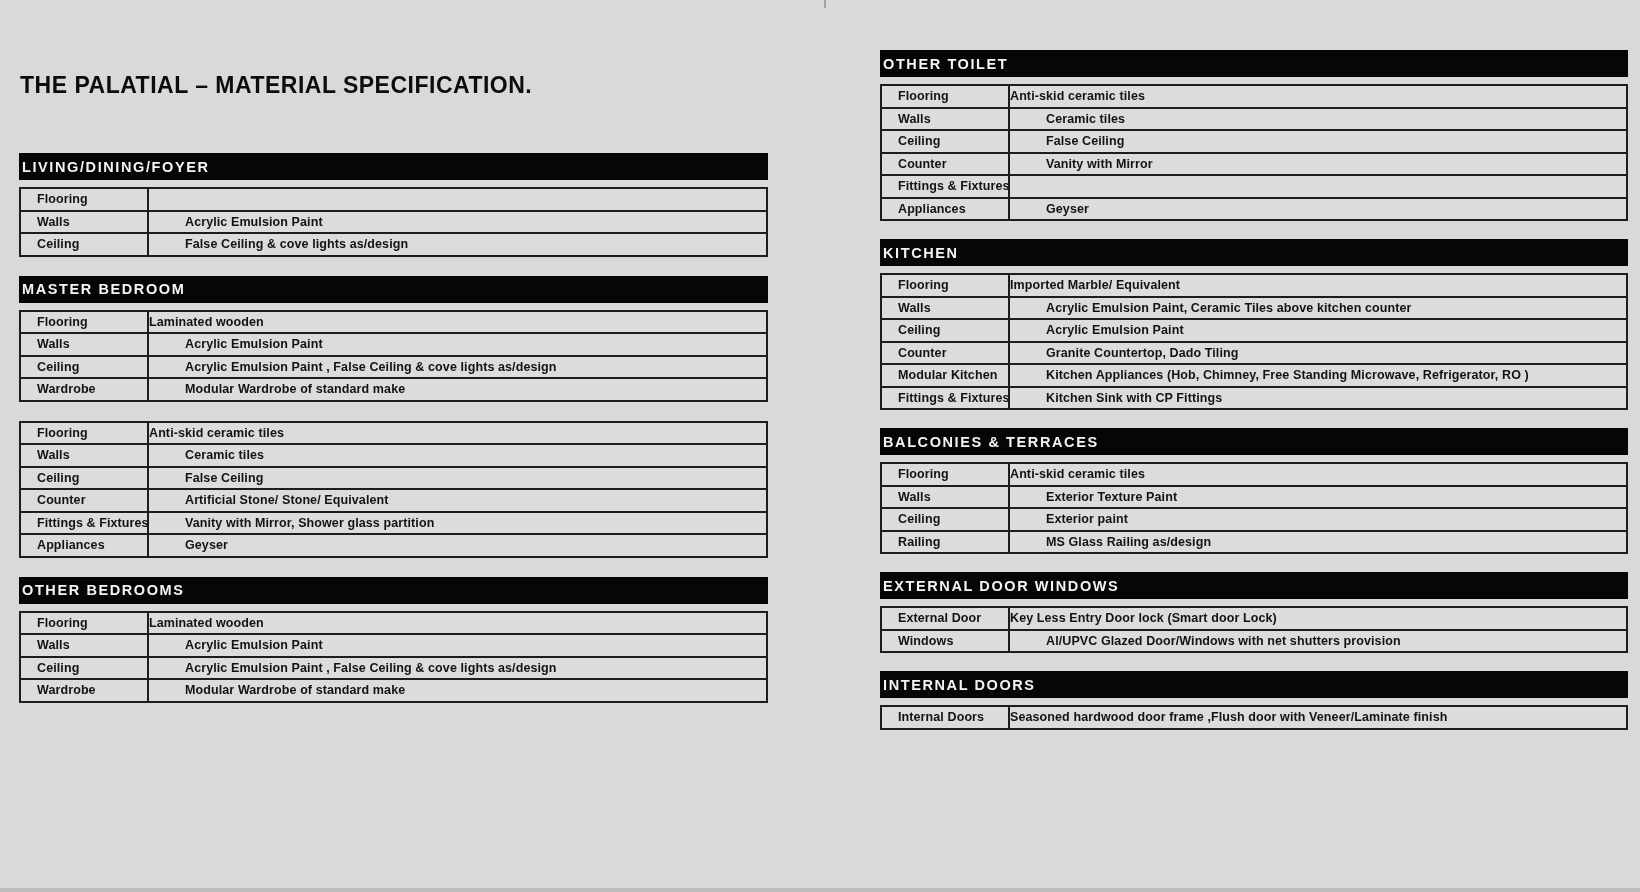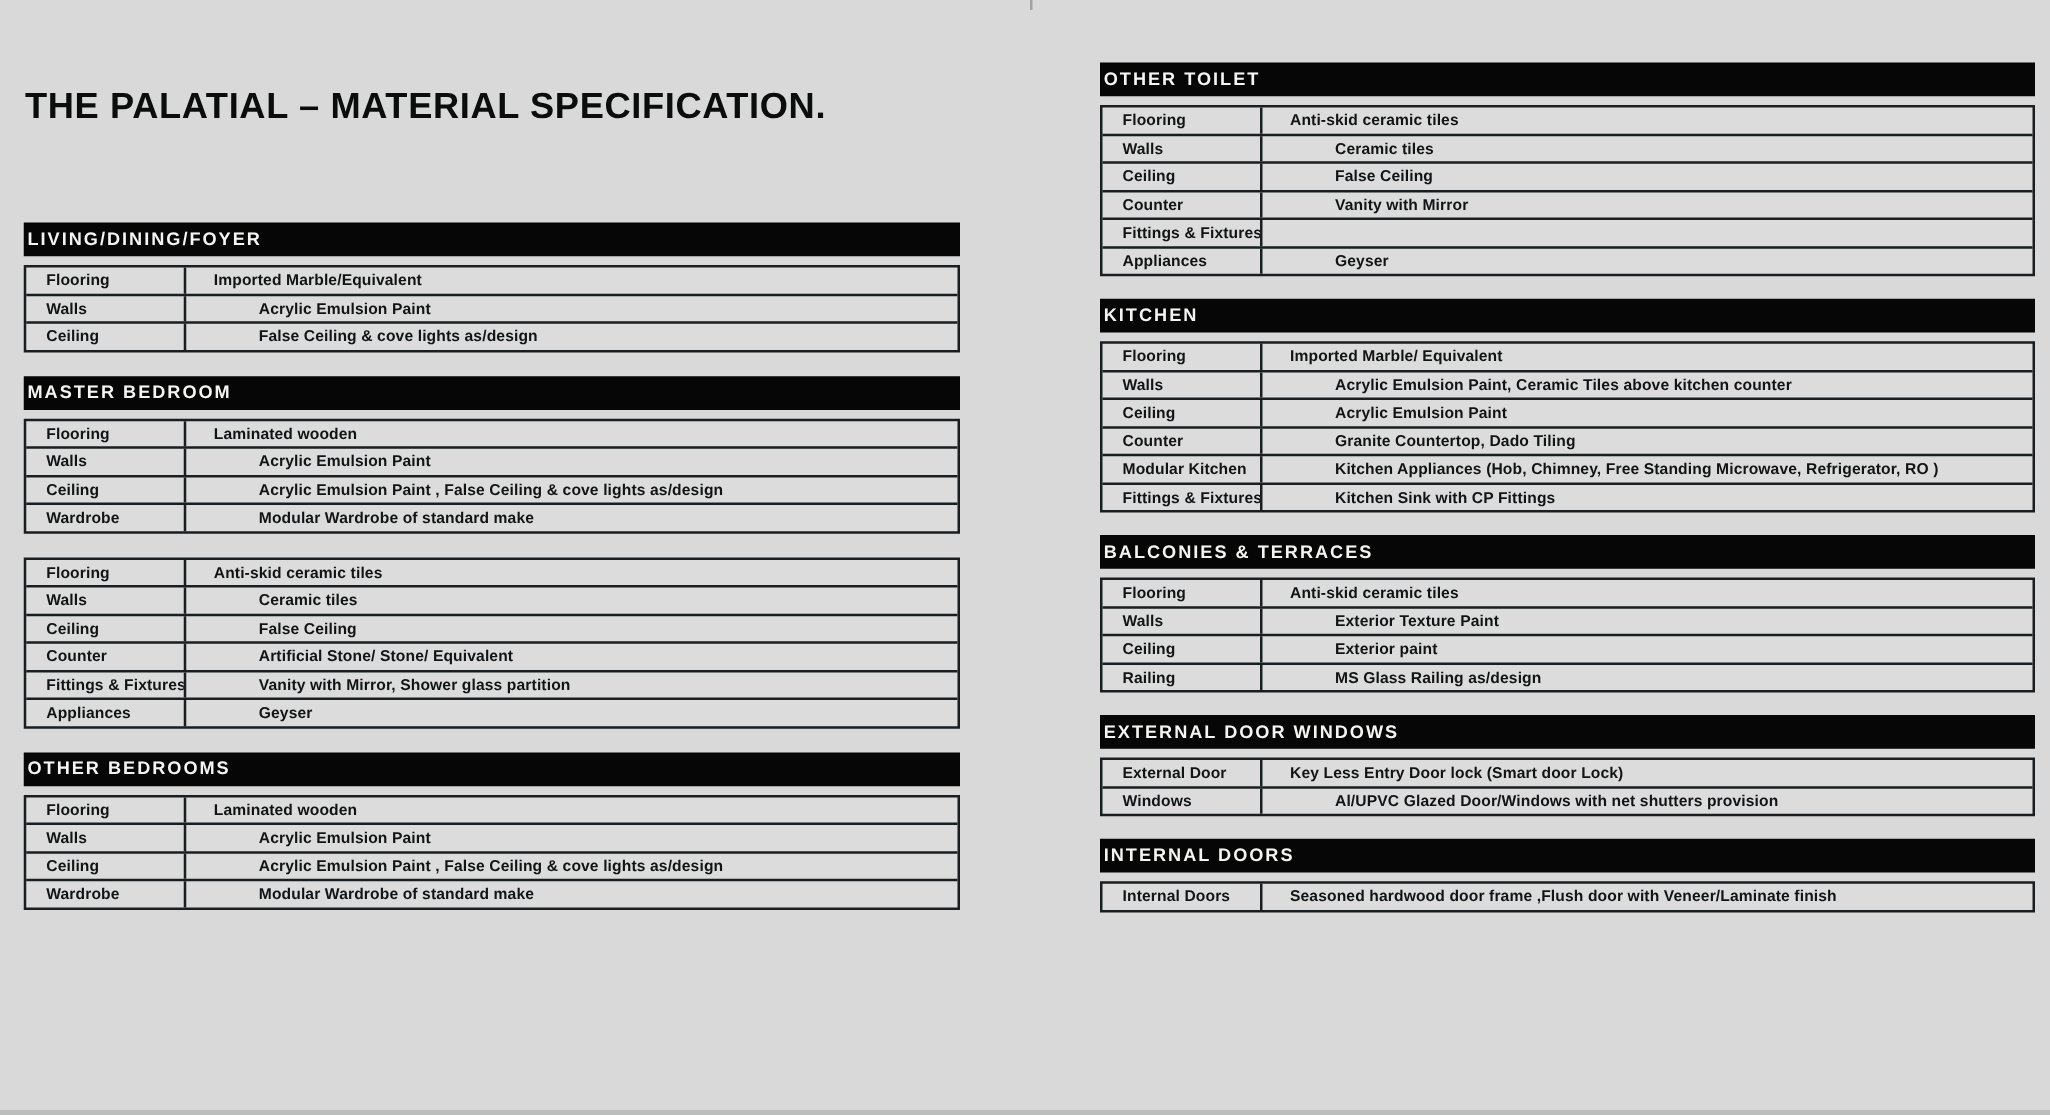--- a/index.html
+++ b/index.html
@@ -10,31 +10,31 @@
     background: var(--page-bg, #d8d9d8);
     font-family: "Liberation Sans", sans-serif;
     color: #121314;
   }
   .col { position: absolute; top: 0; }
   .col-left  { left: 19px;  width: 749px; }
   .col-right { left: 880px; width: 748px; }
 
   .title {
     margin: 68px 0 0 1px;
-    font-size: 29px;
+    font-size: 23px;
     line-height: 34px;
     font-weight: bold;
     letter-spacing: 0.5px;
     color: #0b0c0c;
     white-space: nowrap;
   }
 
   .sections { display: flow-root; }
   .col-left  .sections .spec-section { margin-top: 19px; }
-  .col-left  .sections .spec-section:first-child { margin-top: 76px; }
+  .col-left  .sections .spec-section:first-child { margin-top: 51px; }
   .col-right .sections .spec-section { margin-top: 18px; }
   .col-right .sections .spec-section:first-child { margin-top: 50px; }
 
   .section-header {
     height: 27px;
     background: var(--header-bg, #060606);
     color: var(--header-fg, #f4f4f2);
     display: flex;
     align-items: center;
     padding-left: 3px;
@@ -62,21 +62,21 @@
     letter-spacing: 0.1px;
     white-space: nowrap;
     overflow: hidden;
   }
   .cell.label {
     width: 110px;
     padding-left: 16px;
     border-right: 2px solid var(--line, #1a1e20);
     flex-shrink: 0;
   }
-  .cell.value { flex: 1; padding-left: 22px; }
+  .cell.value { flex: 1; }
 
   .top-tick {
     position: absolute;
     left: 824px; top: 0;
     width: 2px; height: 8px;
     background: #9fa3a2;
   }
   .bottom-strip {
     position: absolute;
     left: 0; right: 0; bottom: 0;
@@ -92,21 +92,20 @@
 <div class="col col-left">
   <h1 class="title">THE PALATIAL – MATERIAL SPECIFICATION.</h1>
   <div class="sections">
   <section class="spec-section">
     <header class="section-header">
       <span class="section-title">LIVING/DINING/FOYER</span>
     </header>
     <div class="spec-table">
   <div class="spec-row">
     <div class="cell label">Flooring</div>
-    <div class="cell value">Imported Marble/Equivalent</div>
   </div>
 
   <div class="spec-row">
     <div class="cell label">Walls</div>
     <div class="cell value">Acrylic Emulsion Paint</div>
   </div>
 
   <div class="spec-row">
     <div class="cell label">Ceiling</div>
     <div class="cell value">False Ceiling &amp; cove lights as/design</div>

